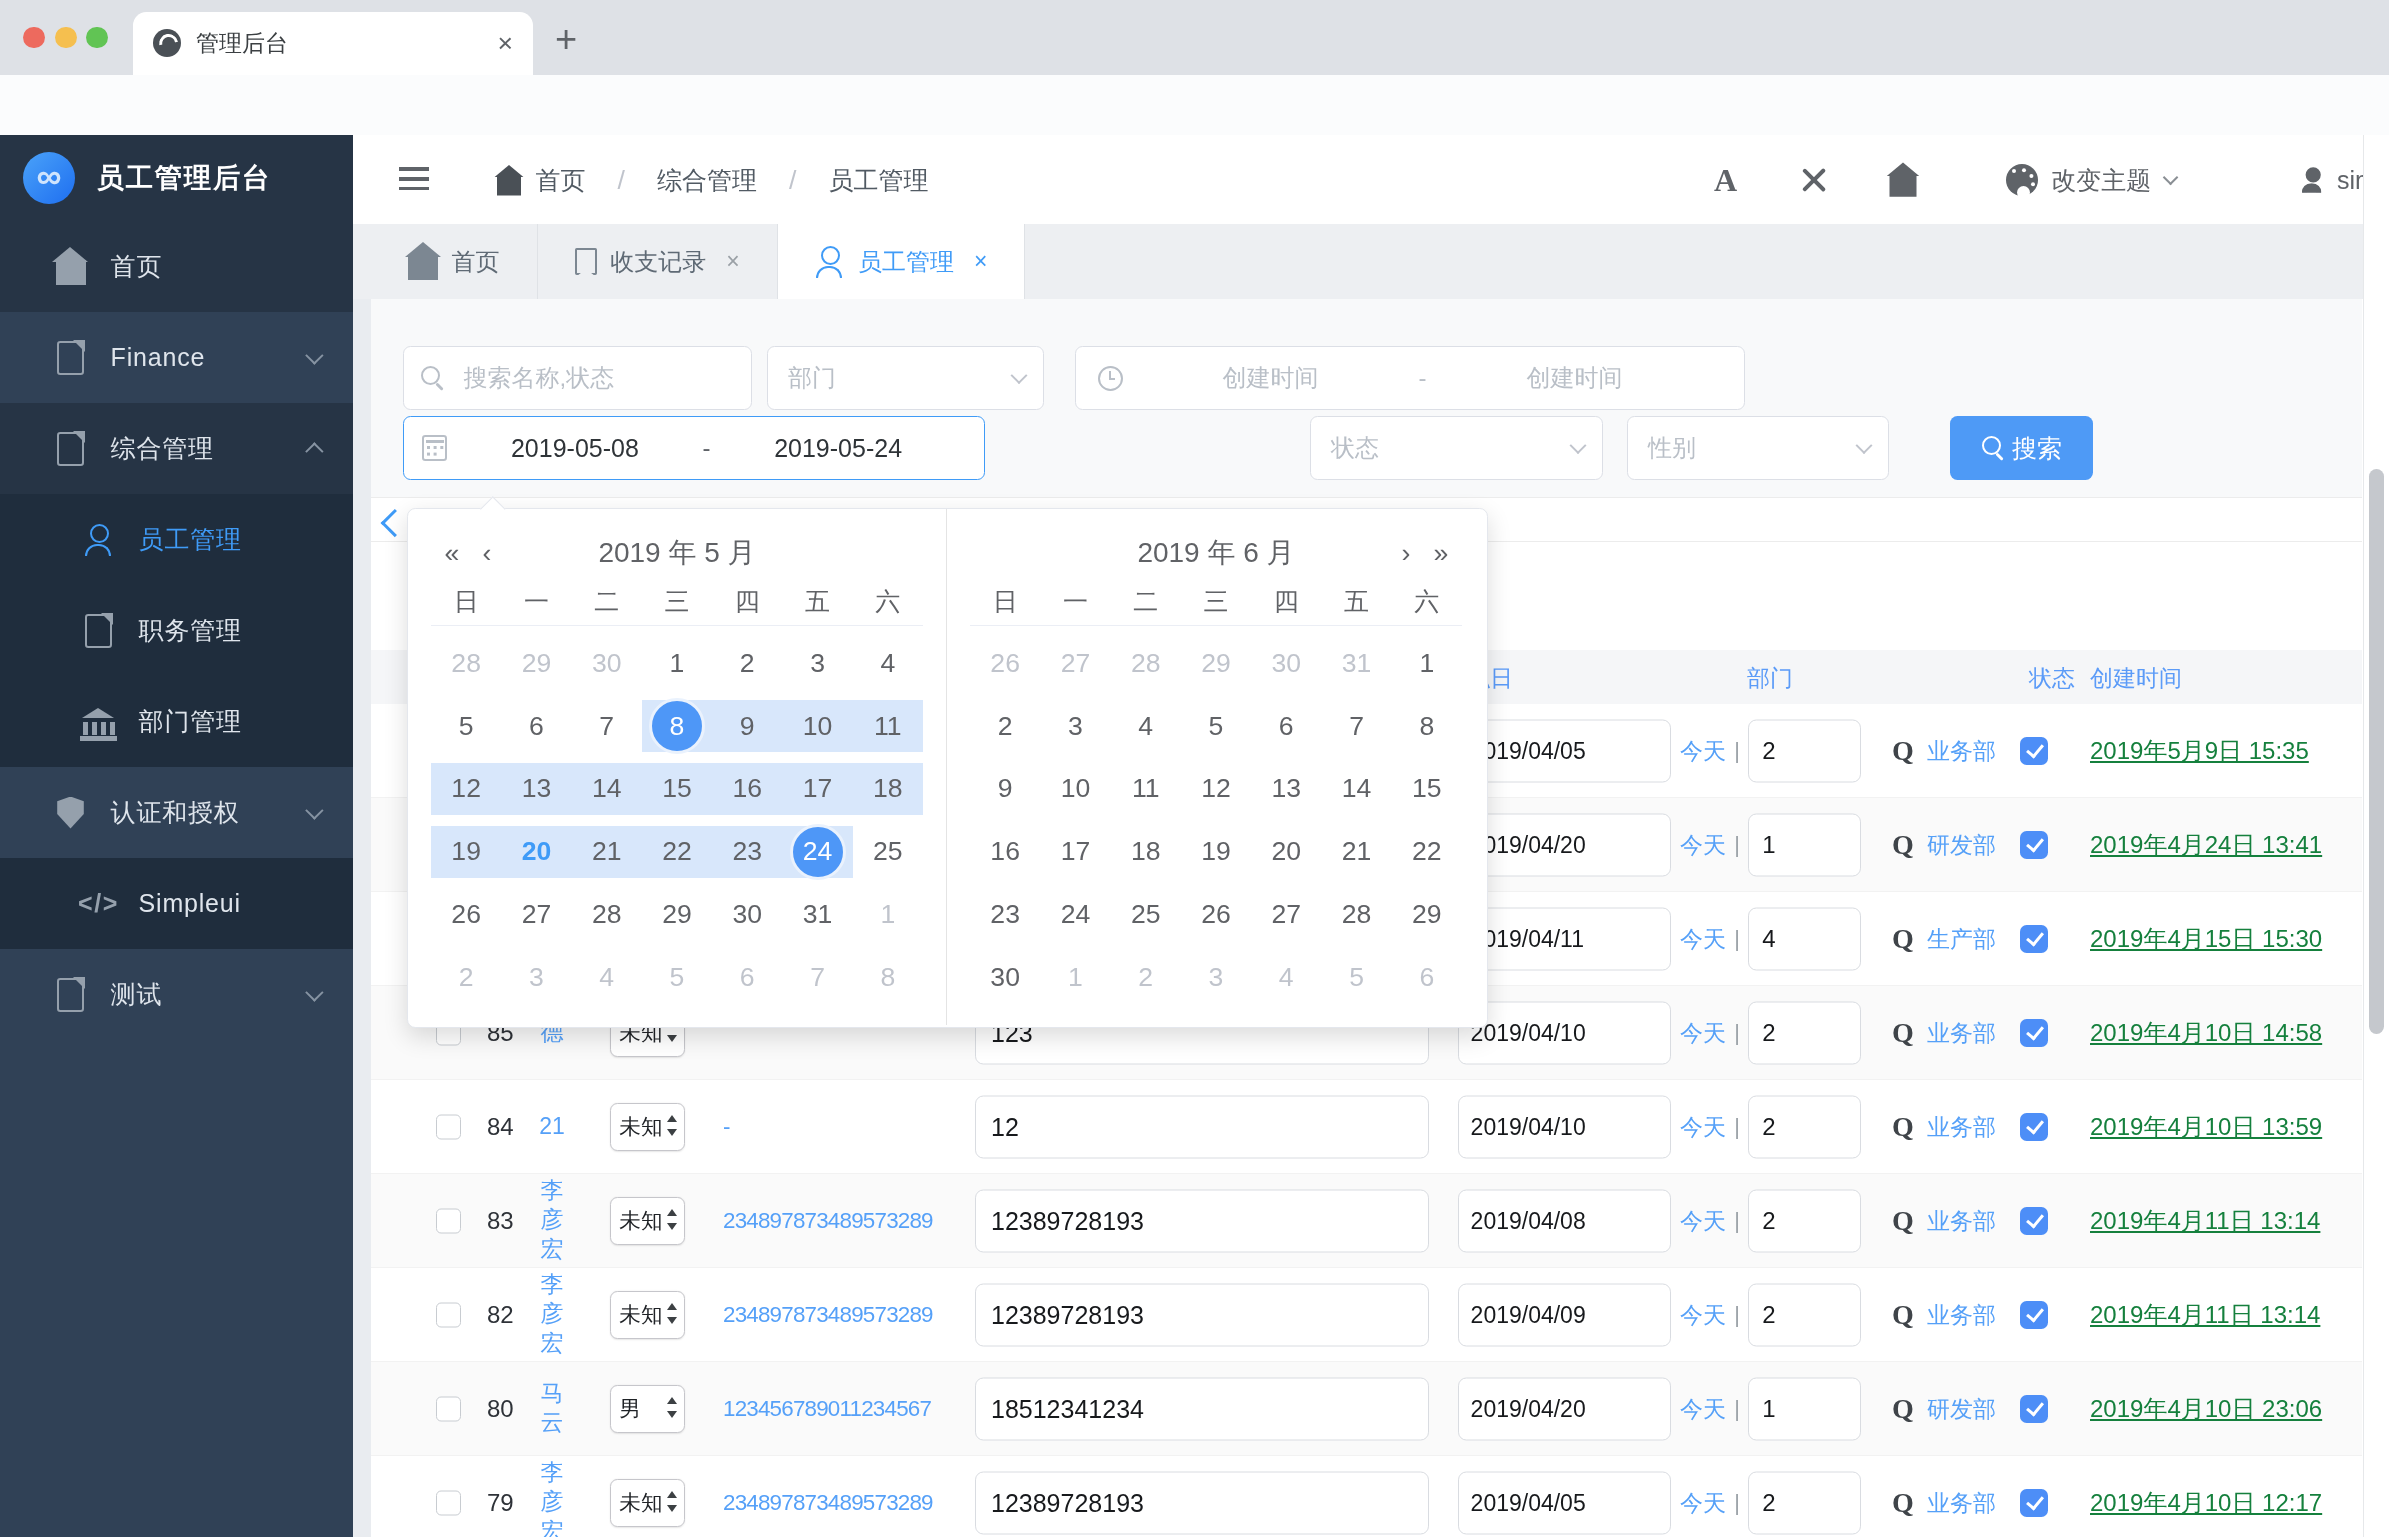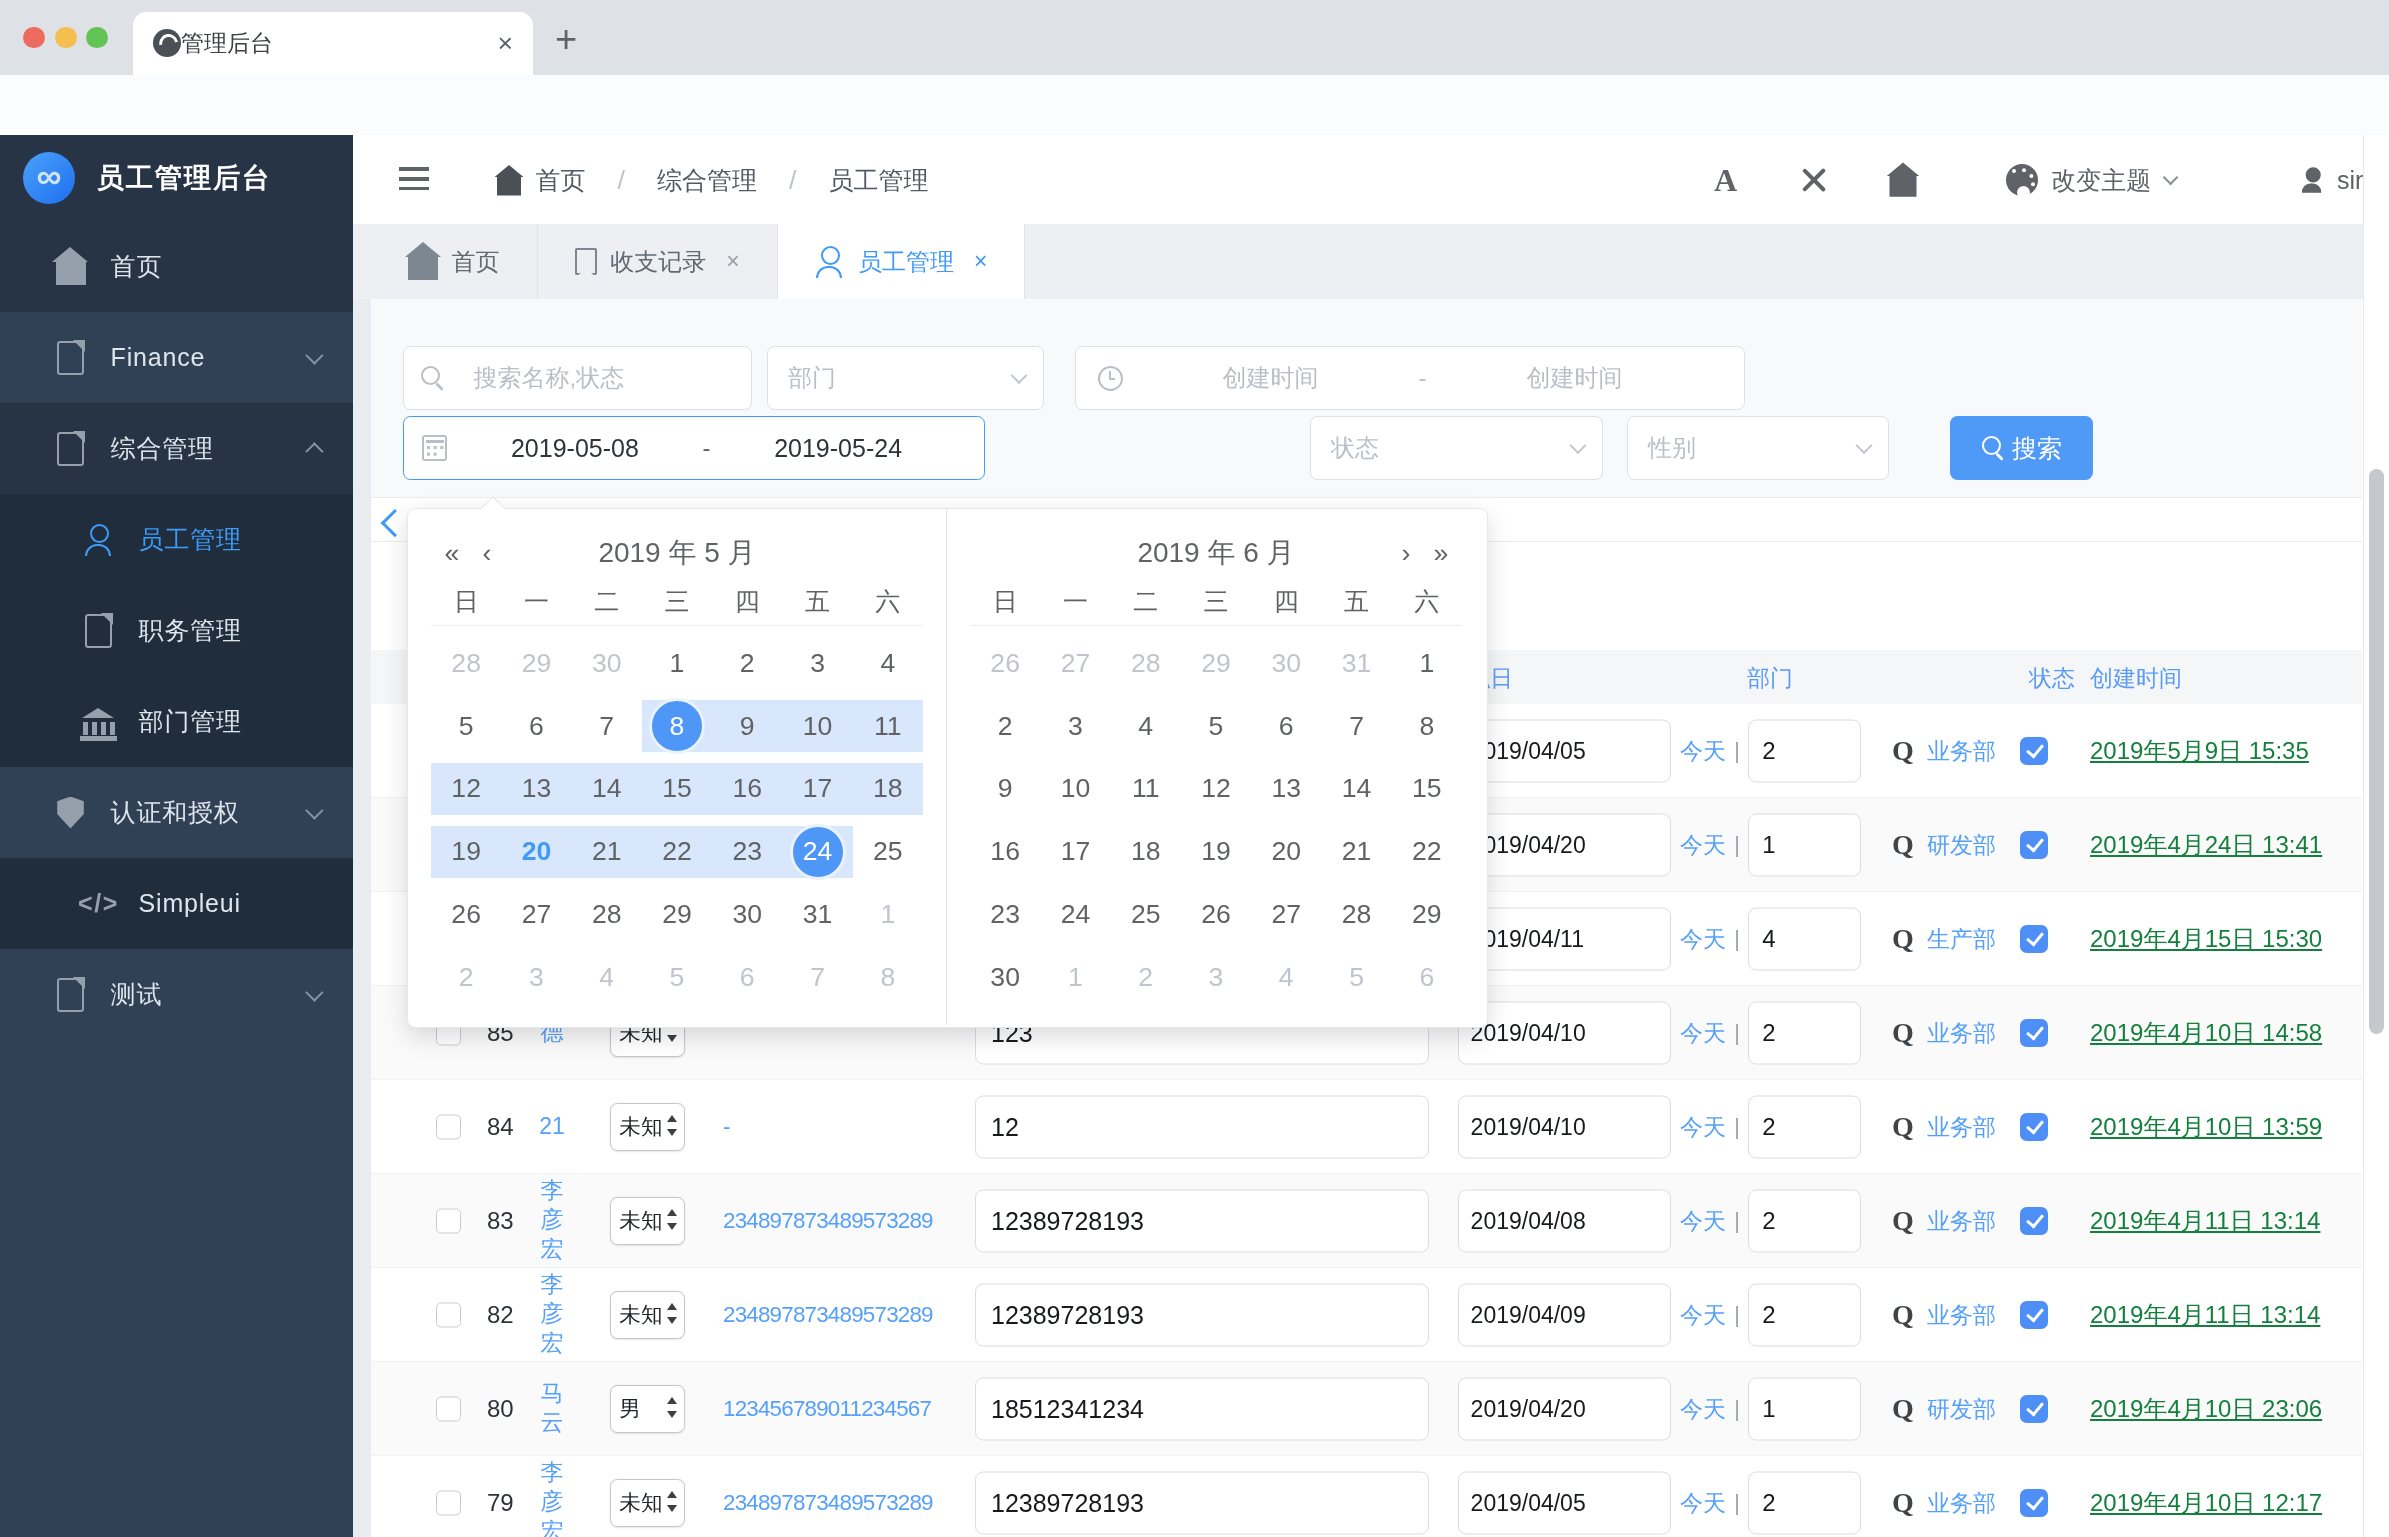--- a/index.html
+++ b/index.html
@@ -11,21 +11,21 @@
   #tabstrip{left:0;top:0;width:2389px;height:75px;background:#dee1e6;}
   .tl{width:21.6px;height:21.6px;border-radius:50%;top:26.6px;}
   #tl-red{left:23px;background:#ed6a5e;}
   #tl-yellow{left:55px;background:#f5bf4f;}
   #tl-green{left:86px;background:#61c454;}
   #btab{left:133px;top:11.6px;width:400px;height:63px;background:#fff;border-radius:13.3px 13.3px 0 0;
         display:flex;align-items:center;padding:0 20px;box-sizing:border-box;}
   .fav{width:28px;height:28px;border-radius:50%;background:#4a5056;position:relative;flex:0 0 auto;}
   .fav::after{content:"";position:absolute;left:5.8px;top:5px;width:13.3px;height:13.3px;border-radius:50%;
         border:3.3px solid #fff;border-color:#fff transparent transparent #fff;transform:rotate(35deg);}
-  #btab .t{font-size:23px;color:#3c4043;flex:1;}
+  #btab .t{margin-left:15px;font-size:23px;color:#3c4043;flex:1;}
   #btab .x{font-size:26.6px;color:#5f6368;}
   #newtab{left:555px;top:18.3px;font-size:38px;color:#5f6368;font-weight:300;}
   #toolbar{left:0;top:75px;width:2389px;height:60px;background:#fbfcfd;border-bottom:0.8px solid #dadce0;}
   .navic{top:86px;font-size:32px;color:#5f6368;}
   .navic.dis{color:#9aa0a6;}
   #urlpill{left:249px;top:82px;width:1994px;height:45px;background:#eef1f4;border-radius:22.4px;
         display:flex;align-items:center;padding:0 18.3px;box-sizing:border-box;}
   .infoic{width:23px;height:23px;border:2.5px solid #5f6368;border-radius:50%;color:#5f6368;
         font-size:16.6px;line-height:23px;text-align:center;font-family:"Liberation Serif",serif;flex:0 0 auto;}
   #urltext{margin-left:15px;font-size:25px;color:#202124;}
@@ -143,21 +143,21 @@
   .magic::after{content:"";position:absolute;left:17.4px;top:16.6px;width:3.3px;height:9.1px;background:currentColor;
        transform:rotate(-45deg);border-radius:1.7px;}
   .clockic{width:25px;height:25px;border:2.5px solid currentColor;border-radius:50%;position:relative;flex:0 0 auto;box-sizing:border-box;}
   .clockic::after{content:"";position:absolute;left:9.1px;top:3.3px;width:2.5px;height:8.3px;background:currentColor;}
   .clockic::before{content:"";position:absolute;left:9.1px;top:10px;width:6.6px;height:2.5px;background:currentColor;}
   .calic{width:25px;height:26.6px;border:2.5px solid currentColor;border-radius:3.3px;position:relative;flex:0 0 auto;box-sizing:border-box;}
   .calic::before{content:"";position:absolute;left:1.7px;top:3.3px;right:1.7px;height:2.5px;background:currentColor;}
   .calic::after{content:"";position:absolute;left:2.5px;top:9.1px;width:3.3px;height:3.3px;background:currentColor;
        box-shadow:6.6px 0 0 currentColor,13.3px 0 0 currentColor,0 6.6px 0 currentColor,6.6px 6.6px 0 currentColor;}
 
-  #f-search{left:32px;top:47px;width:349px;height:64px;padding:0 16.6px;gap:28px;}
+  #f-search{left:32px;top:47px;width:349px;height:64px;padding:0 16.6px;gap:18px;}
   #f-dept{left:396px;top:47px;width:277px;height:64px;padding:0 20px;}
   #f-created{left:704px;top:47px;width:670px;height:64px;padding:0 21.6px;}
   #f-created .seg{flex:1;text-align:center;}
   #f-daterange{left:32px;top:117px;width:582px;height:64px;border-color:#3f9bf7;padding:0 18.3px;color:#2f3438;}
   #f-daterange .seg{flex:1;text-align:center;font-size:25px;}
   #f-daterange .dash{color:#5f6368;}
   #f-time{left:630px;top:117px;width:293px;height:64px;padding:0 20px;}
   #f-status{left:939px;top:117px;width:293px;height:64px;padding:0 20px;}
   #f-gender{left:1256px;top:117px;width:262px;height:64px;padding:0 20px;}
   #btn-search{left:1579px;top:117px;width:143px;height:64px;background:#4e9af6;border-radius:7.5px;

